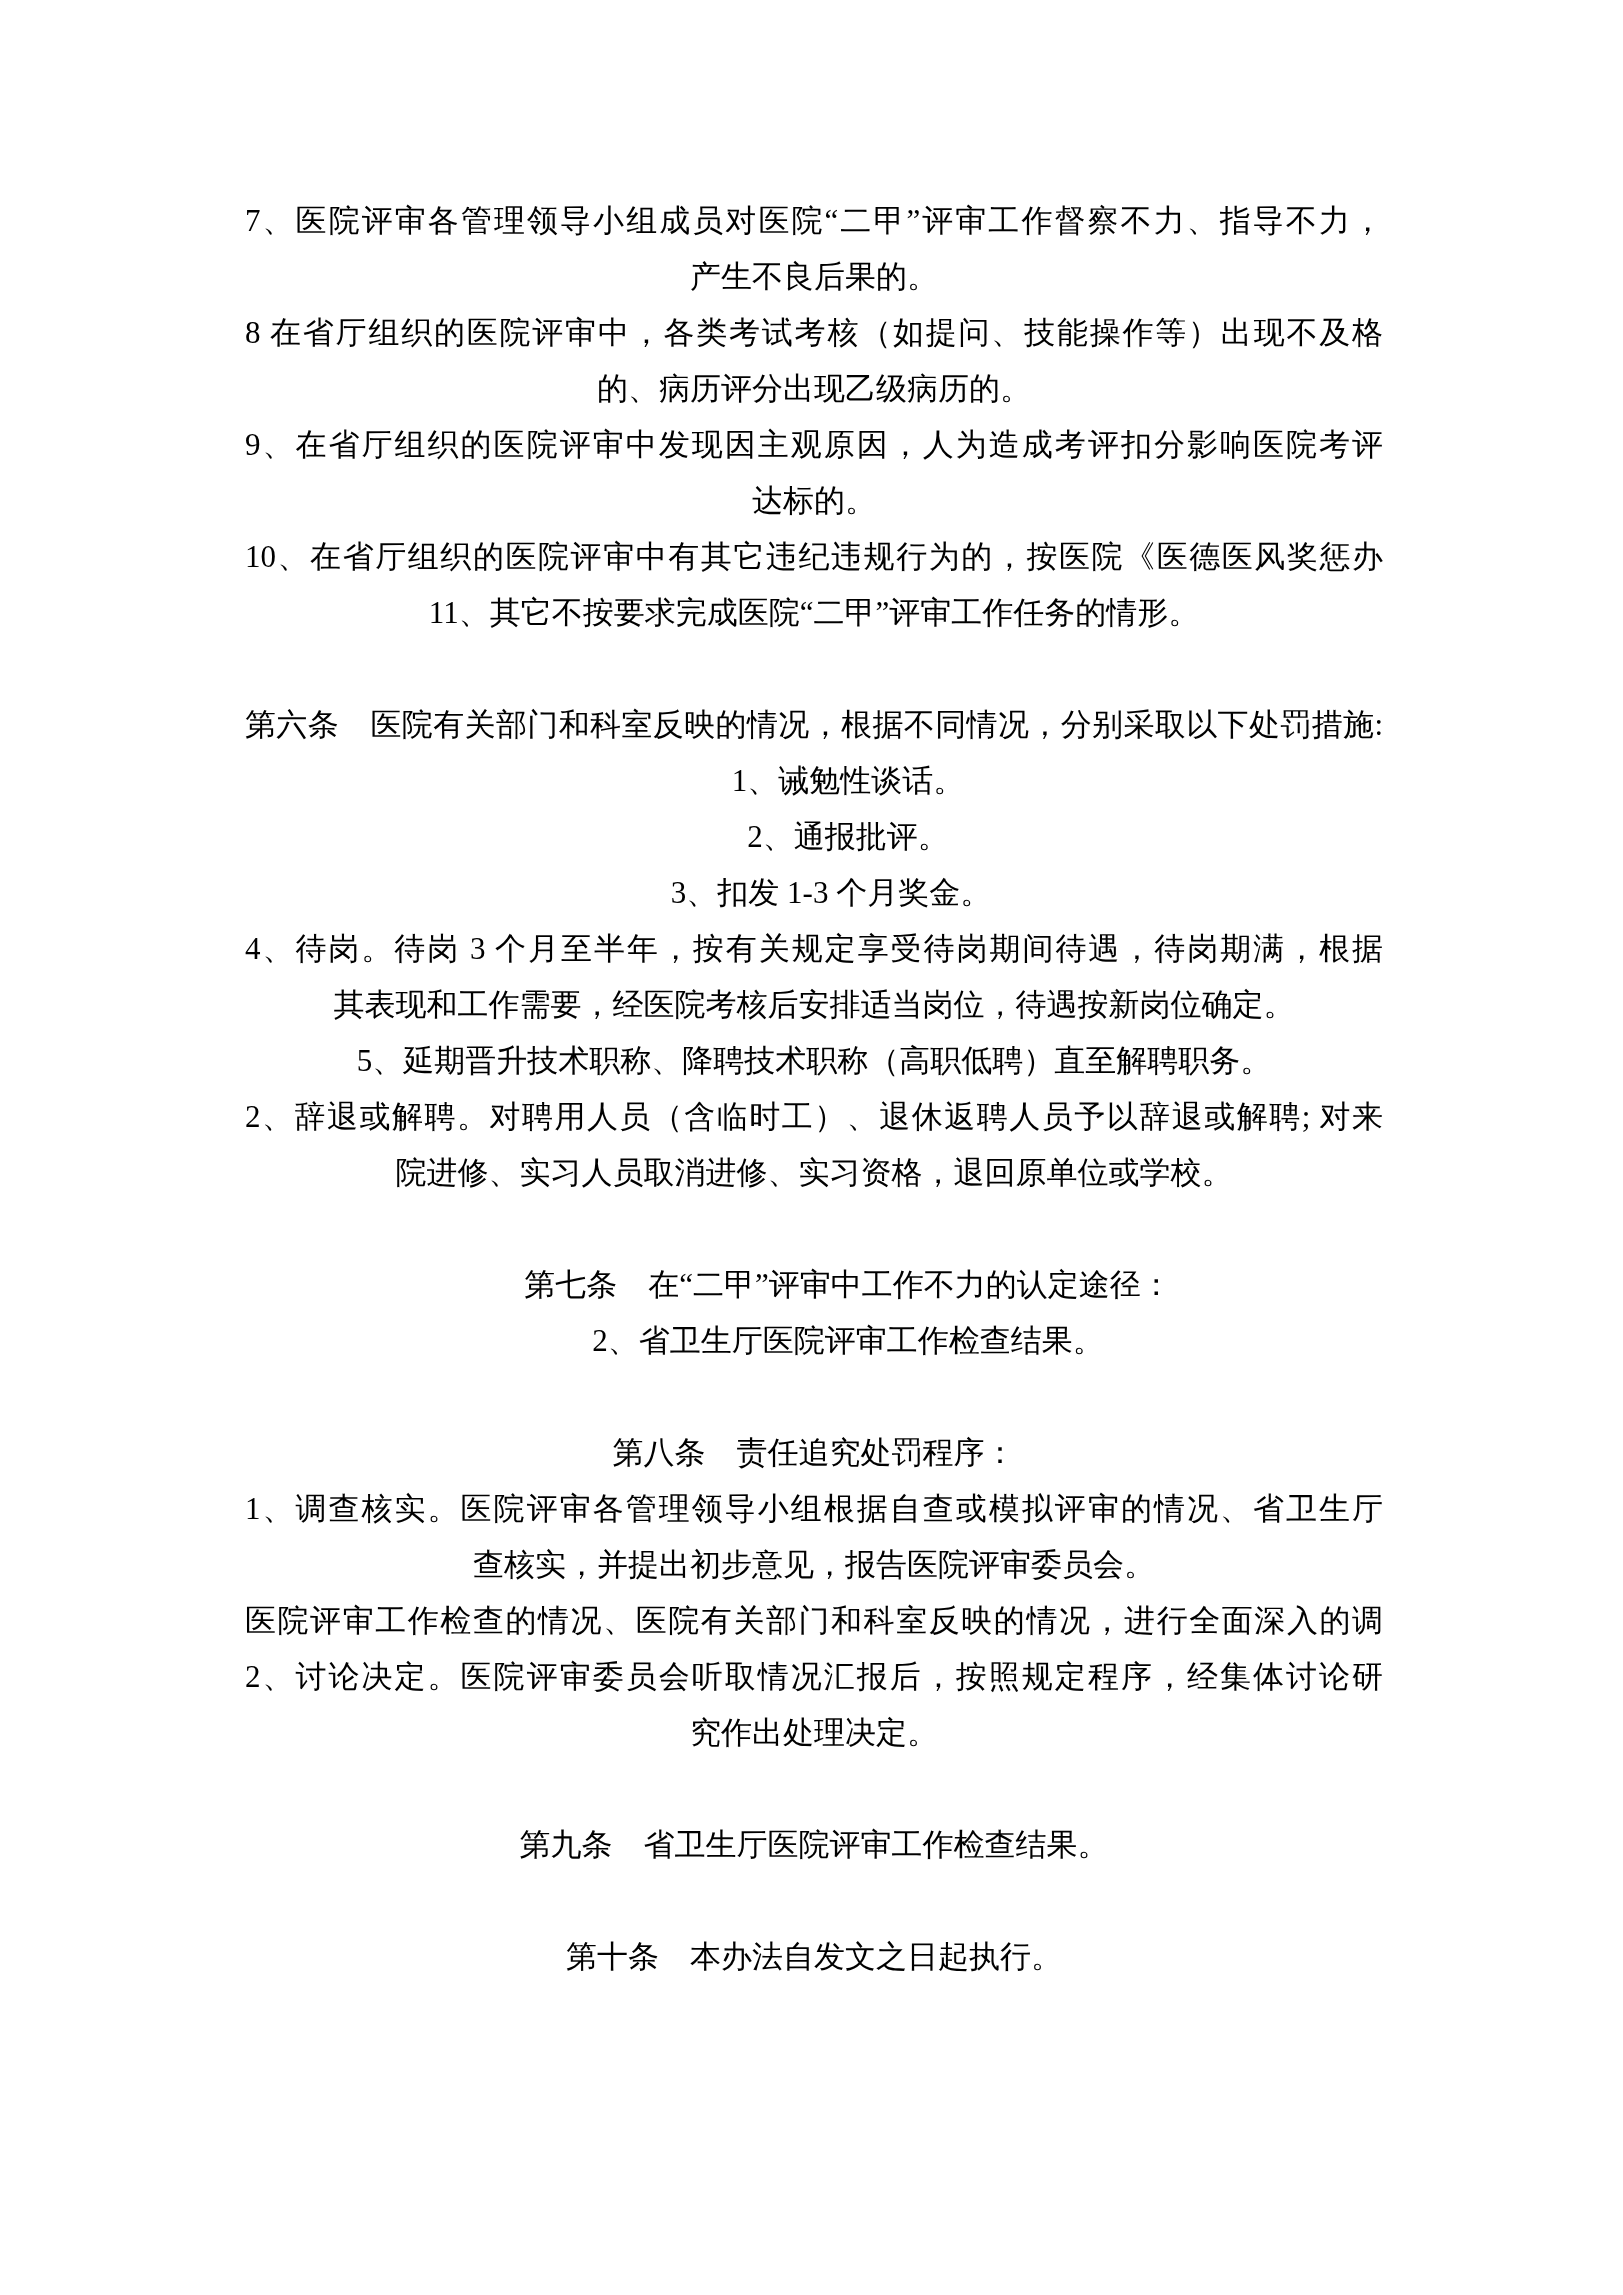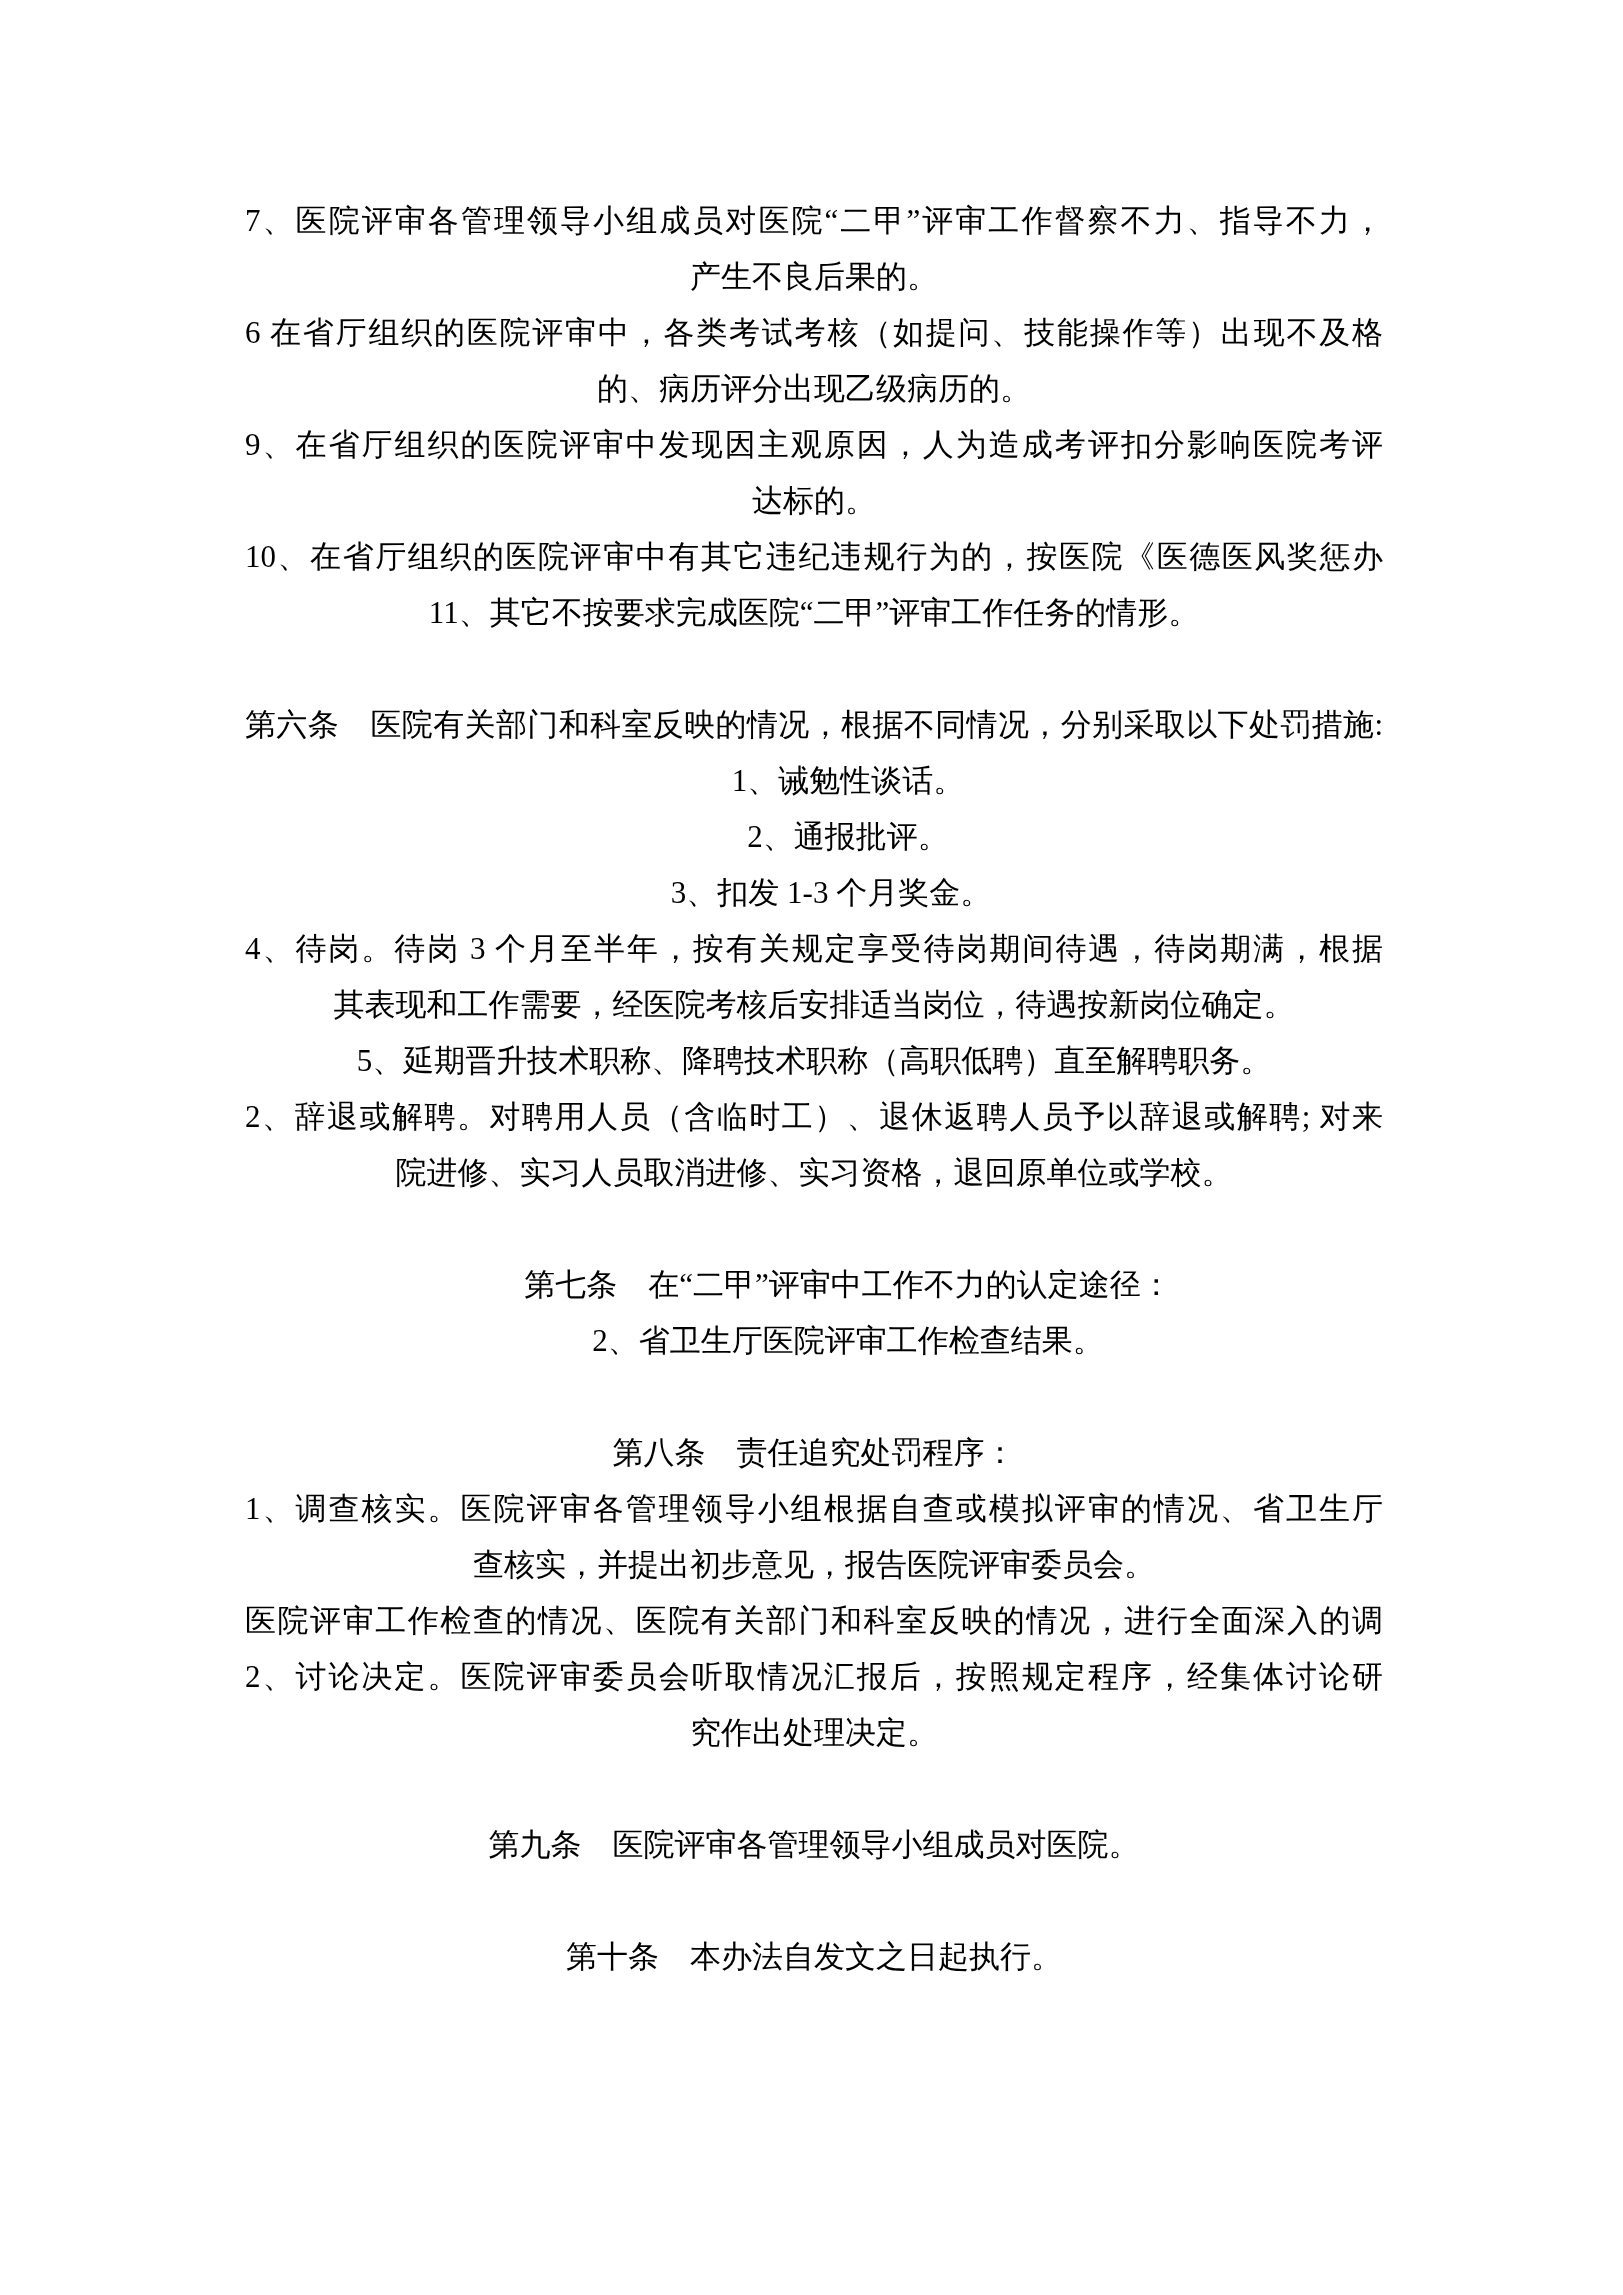--- a/index.html
+++ b/index.html
@@ -49,21 +49,21 @@
   .ind2 { padding-left: 68px; }
   .blank { height: 56px; }
 </style>
 </head>
 <body>
 
 <div class="page">
   <div class="content">
     <div class="line full">7、医院评审各管理领导小组成员对医院“二甲”评审工作督察不力、指导不力，</div>
     <div class="line end">产生不良后果的。</div>
-    <div class="line full">6 在省厅组织的医院评审中，各类考试考核（如提问、技能操作等）出现不及格</div>
+    <div class="line full">8 在省厅组织的医院评审中，各类考试考核（如提问、技能操作等）出现不及格</div>
     <div class="line end">的、病历评分出现乙级病历的。</div>
     <div class="line full">9、在省厅组织的医院评审中发现因主观原因，人为造成考评扣分影响医院考评</div>
     <div class="line end">达标的。</div>
     <div class="line full">10、在省厅组织的医院评审中有其它违纪违规行为的，按医院《医德医风奖惩办</div>
     <div class="line end">11、其它不按要求完成医院“二甲”评审工作任务的情形。</div>
     <div class="line blank"></div>
     <div class="line full">第六条　医院有关部门和科室反映的情况，根据不同情况，分别采取以下处罚措施:</div>
     <div class="line end ind2">1、诫勉性谈话。</div>
     <div class="line end ind2">2、通报批评。</div>
     <div class="line end ind1">3、扣发 1-3 个月奖金。</div>
@@ -76,18 +76,18 @@
     <div class="line end ind2">第七条　在“二甲”评审中工作不力的认定途径：</div>
     <div class="line end ind2">2、省卫生厅医院评审工作检查结果。</div>
     <div class="line blank"></div>
     <div class="line end">第八条　责任追究处罚程序：</div>
     <div class="line full">1、调查核实。医院评审各管理领导小组根据自查或模拟评审的情况、省卫生厅</div>
     <div class="line end">查核实，并提出初步意见，报告医院评审委员会。</div>
     <div class="line full">医院评审工作检查的情况、医院有关部门和科室反映的情况，进行全面深入的调</div>
     <div class="line full">2、讨论决定。医院评审委员会听取情况汇报后，按照规定程序，经集体讨论研</div>
     <div class="line end">究作出处理决定。</div>
     <div class="line blank"></div>
-    <div class="line end">第九条　医院评审各管理领导小组成员对医院。</div>
+    <div class="line end">第九条　省卫生厅医院评审工作检查结果。</div>
     <div class="line blank"></div>
     <div class="line end">第十条　本办法自发文之日起执行。</div>
   </div>
 </div>
 
 
 </body></html>

